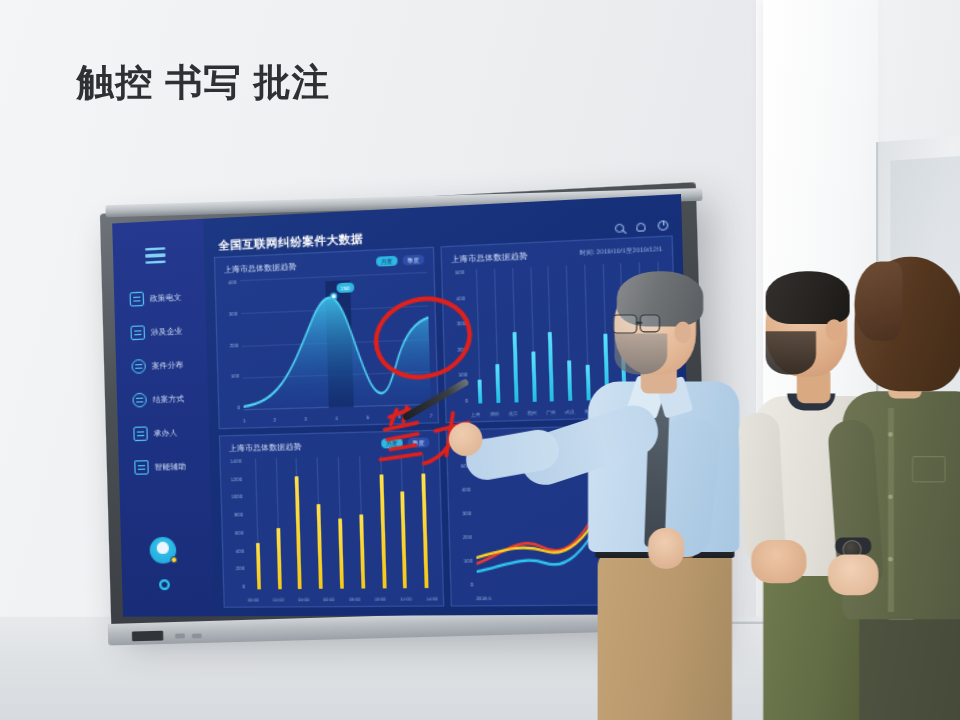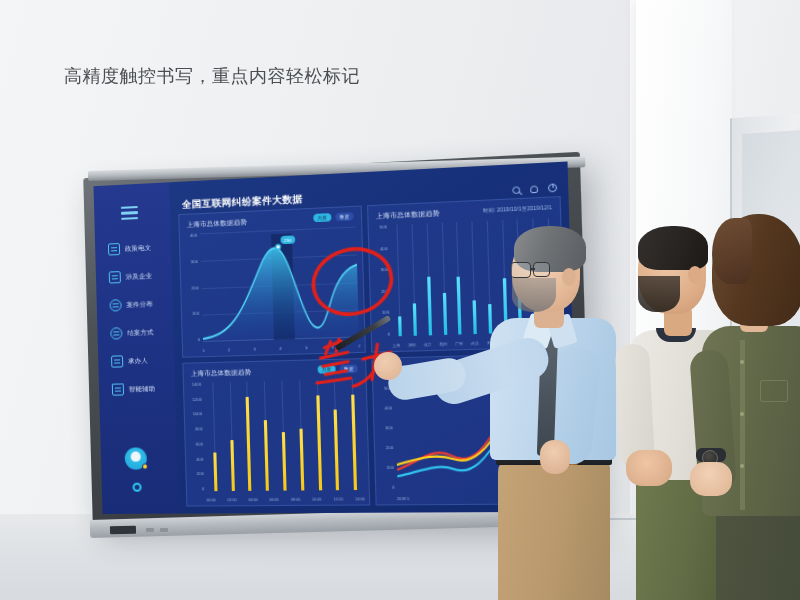--- a/index.html
+++ b/index.html
@@ -321,21 +321,21 @@
   <div class="wall-main"></div>
   <div class="wall-right"></div>
   <div class="wall-column"></div>
   <div class="door-frame"></div>
   <div class="door-glass"></div>
   <div class="floor"></div>
   <div class="floor-line"></div>
 </div>
 
 <div class="headline-wrap">
-  <div class="subhead">高精度触控书写，重点内容轻松标记</div>
+  <div class="headline">触控 书写 批注</div>
 </div>
 
 <div id="display-unit">
   <div class="bezel"></div>
   <div class="bezel-top-edge"></div>
   <div class="bezel-bottom-edge"></div>
   <div class="port-block"></div>
   <div class="port-dot" style="left:58px"></div>
   <div class="port-dot" style="left:72px"></div>
 

